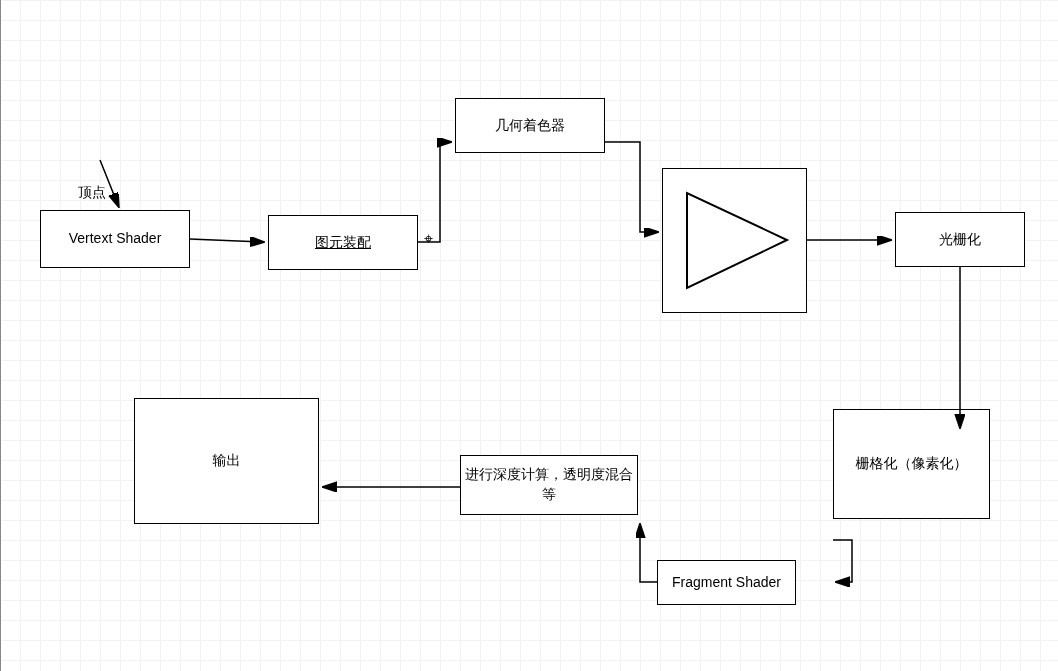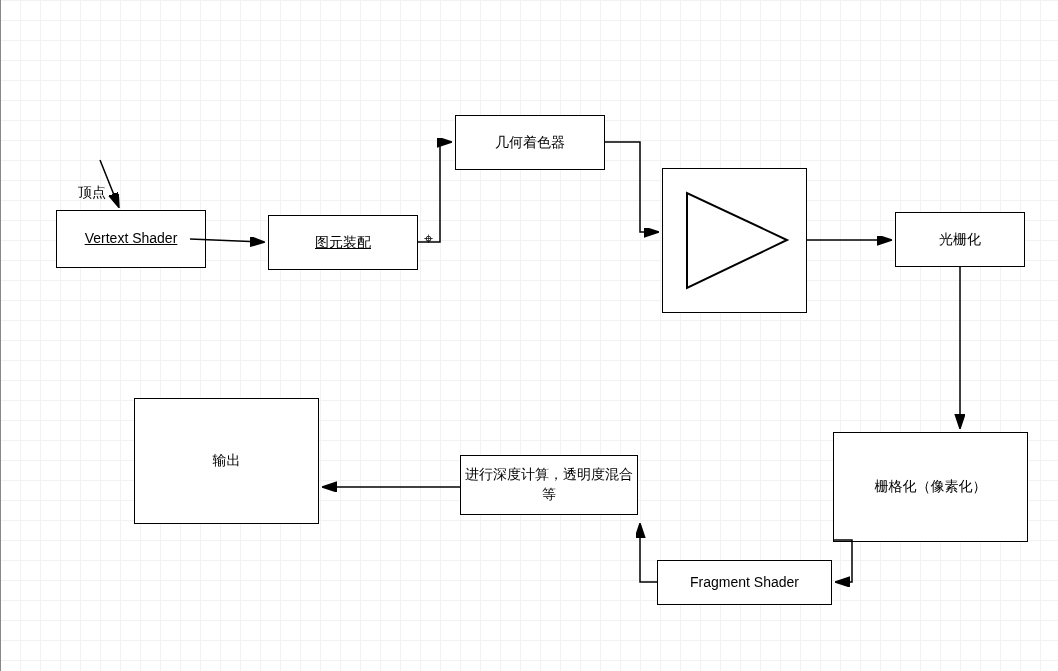--- a/index.html
+++ b/index.html
@@ -68,37 +68,37 @@
   }
 </style>
 </head>
 <body>
 
 <div class="canvas">
   <div class="left-border"></div>
 
   <div class="label" style="left:78px; top:140px;margin-top:44px;">顶点</div>
 
-  <div class="node" style="left:56px; top:210px; width:150px; height:58px;text-decoration:underline;">Vertext Shader</div>
+  <div class="node" style="left:40px; top:210px; width:150px; height:58px;">Vertext Shader</div>
 
   <div class="node" style="left:268px; top:215px; width:150px; height:55px;text-decoration:underline;">图元装配</div>
 
-  <div class="node" style="left:455px; top:115px; width:150px; height:55px;">几何着色器</div>
+  <div class="node" style="left:455px; top:98px; width:150px; height:55px;">几何着色器</div>
 
   <div class="node" style="left:662px; top:168px; width:145px; height:145px;">
     <svg width="125" height="125" viewBox="0 0 125 125">
       <polygon points="15,15 15,110 115,62" style="fill:none;stroke:#000;stroke-width:2"></polygon>
     </svg>
   </div>
 
   <div class="node" style="left:895px; top:212px; width:130px; height:55px;">光栅化</div>
 
-  <div class="node" style="left:833px; top:432px; width:195px; height:110px;">栅格化（像素化）</div>
+  <div class="node" style="left:833px; top:409px; width:157px; height:110px;">栅格化（像素化）</div>
 
-  <div class="node" style="left:657px; top:560px; width:175px; height:45px;">Fragment Shader</div>
+  <div class="node" style="left:657px; top:560px; width:139px; height:45px;">Fragment Shader</div>
 
   <div class="node" style="left:460px; top:455px; width:178px; height:60px;">进行深度计算，透明度混合等</div>
 
   <div class="node" style="left:134px; top:398px; width:185px; height:126px;">输出</div>
 
   <div class="cursor" style="left:424px; top:230px;">⌖</div>
 
   <svg class="overlay">
     <defs>
       <marker id="arrow" markerWidth="10" markerHeight="10" refX="8" refY="3" orient="auto" markerUnits="strokeWidth">

